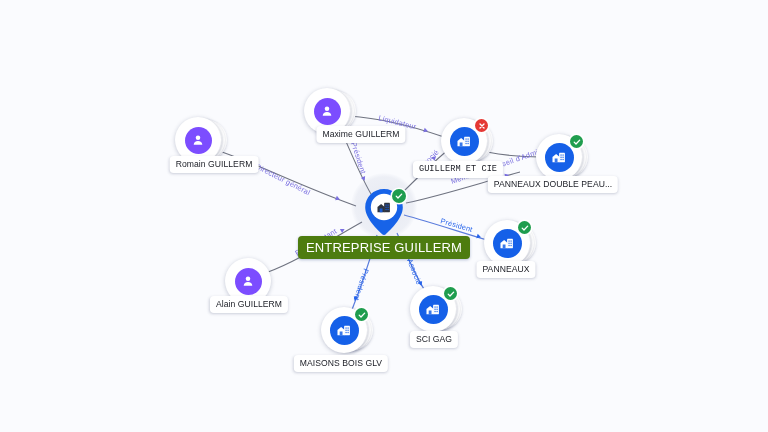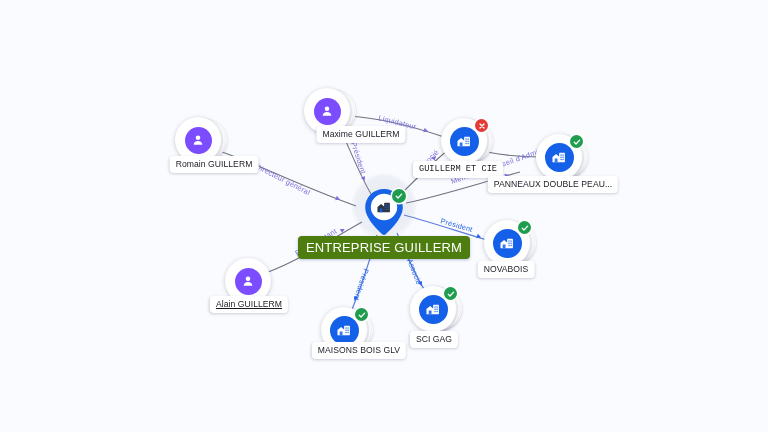--- a/index.html
+++ b/index.html
@@ -339,21 +339,21 @@
               </svg>
             </div>
           </div>
           <div class="badge ok">
             <svg width="8" height="8" viewBox="0 0 12 12" aria-hidden="true">
               <path d="M1.8 6.2 L4.5 8.9 L10 3.2" stroke="#ffffff" stroke-width="2" fill="none" stroke-linecap="round" stroke-linejoin="round"></path>
             </svg>
           </div>
         </div>
       </div>
-      <div class="node-label" style="left: 506px; top: 261px;">NOVABOIS</div>
+      <div class="node-label" style="left: 506px; top: 261px;">PANNEAUX</div>
       <div class="node" style="left: 433px; top: 309px;">
         <div class="node-stack">
           <div class="stack-card c3"></div>
           <div class="stack-card c2"></div>
           <div class="stack-card c1"></div>
           <div class="stack-front">
             <div class="avatar-company">
               <svg width="16" height="15" viewBox="0 0 26 24" aria-hidden="true">
                 <rect x="13.2" y="4.4" width="9.4" height="15.4" rx="0.8" fill="#ffffff"></rect>
                 <rect x="15.3" y="7.0" width="2.1" height="2.1" fill="rgba(21,96,232,0.85)"></rect>
@@ -395,34 +395,34 @@
               </svg>
             </div>
           </div>
           <div class="badge ok">
             <svg width="8" height="8" viewBox="0 0 12 12" aria-hidden="true">
               <path d="M1.8 6.2 L4.5 8.9 L10 3.2" stroke="#ffffff" stroke-width="2" fill="none" stroke-linecap="round" stroke-linejoin="round"></path>
             </svg>
           </div>
         </div>
       </div>
-      <div class="node-label" style="left: 341px; top: 342px; margin-left: 18px;">MAISONS BOIS GLV</div>
+      <div class="node-label" style="left: 341px; top: 355px;">MAISONS BOIS GLV</div>
       <div class="node" style="left: 248px; top: 281px;">
         <div class="node-stack">
           <div class="stack-front">
             <div class="avatar-person">
               <svg width="14" height="14" viewBox="0 0 24 24" aria-hidden="true">
                 <circle cx="12" cy="8" r="3.9" fill="#ffffff"></circle>
                 <path d="M4.6 20.2c0-4.1 3.3-6.6 7.4-6.6s7.4 2.5 7.4 6.6z" fill="#ffffff"></path>
               </svg>
             </div>
           </div>
         </div>
       </div>
-      <div class="node-label" style="left: 249px; top: 296px; text-decoration: underline;">Alain GUILLERM</div>
+      <div class="node-label" style="left: 249px; top: 296px;">Alain GUILLERM</div>
       <div class="center-halo" style="left: 384px; top: 206px;"></div>
       <div class="pin" style="left: 384px; top: 212px;">
         <div><svg width="42" height="50" viewBox="0 0 42 50" aria-hidden="true">
             <path d="M21 2 C10.5 2 2.2 10.1 2.2 20.3 C2.2 31.5 14.6 42.8 19.2 47.2 C20.2 48.1 21.8 48.1 22.8 47.2 C27.4 42.8 39.8 31.5 39.8 20.3 C39.8 10.1 31.5 2 21 2 Z" fill="#1763e8"></path>
             <circle cx="21" cy="20" r="13.2" fill="#ffffff"></circle>
           </svg></div>
         <div class="pin-icon-wrap">
           <svg width="16" height="15" viewBox="0 0 26 24" aria-hidden="true">
             <rect x="13.2" y="4.4" width="9.4" height="15.4" rx="0.8" fill="#2e3440"></rect>
             <rect x="15.3" y="7.0" width="2.1" height="2.1" fill="rgba(21,96,232,0.85)"></rect>

